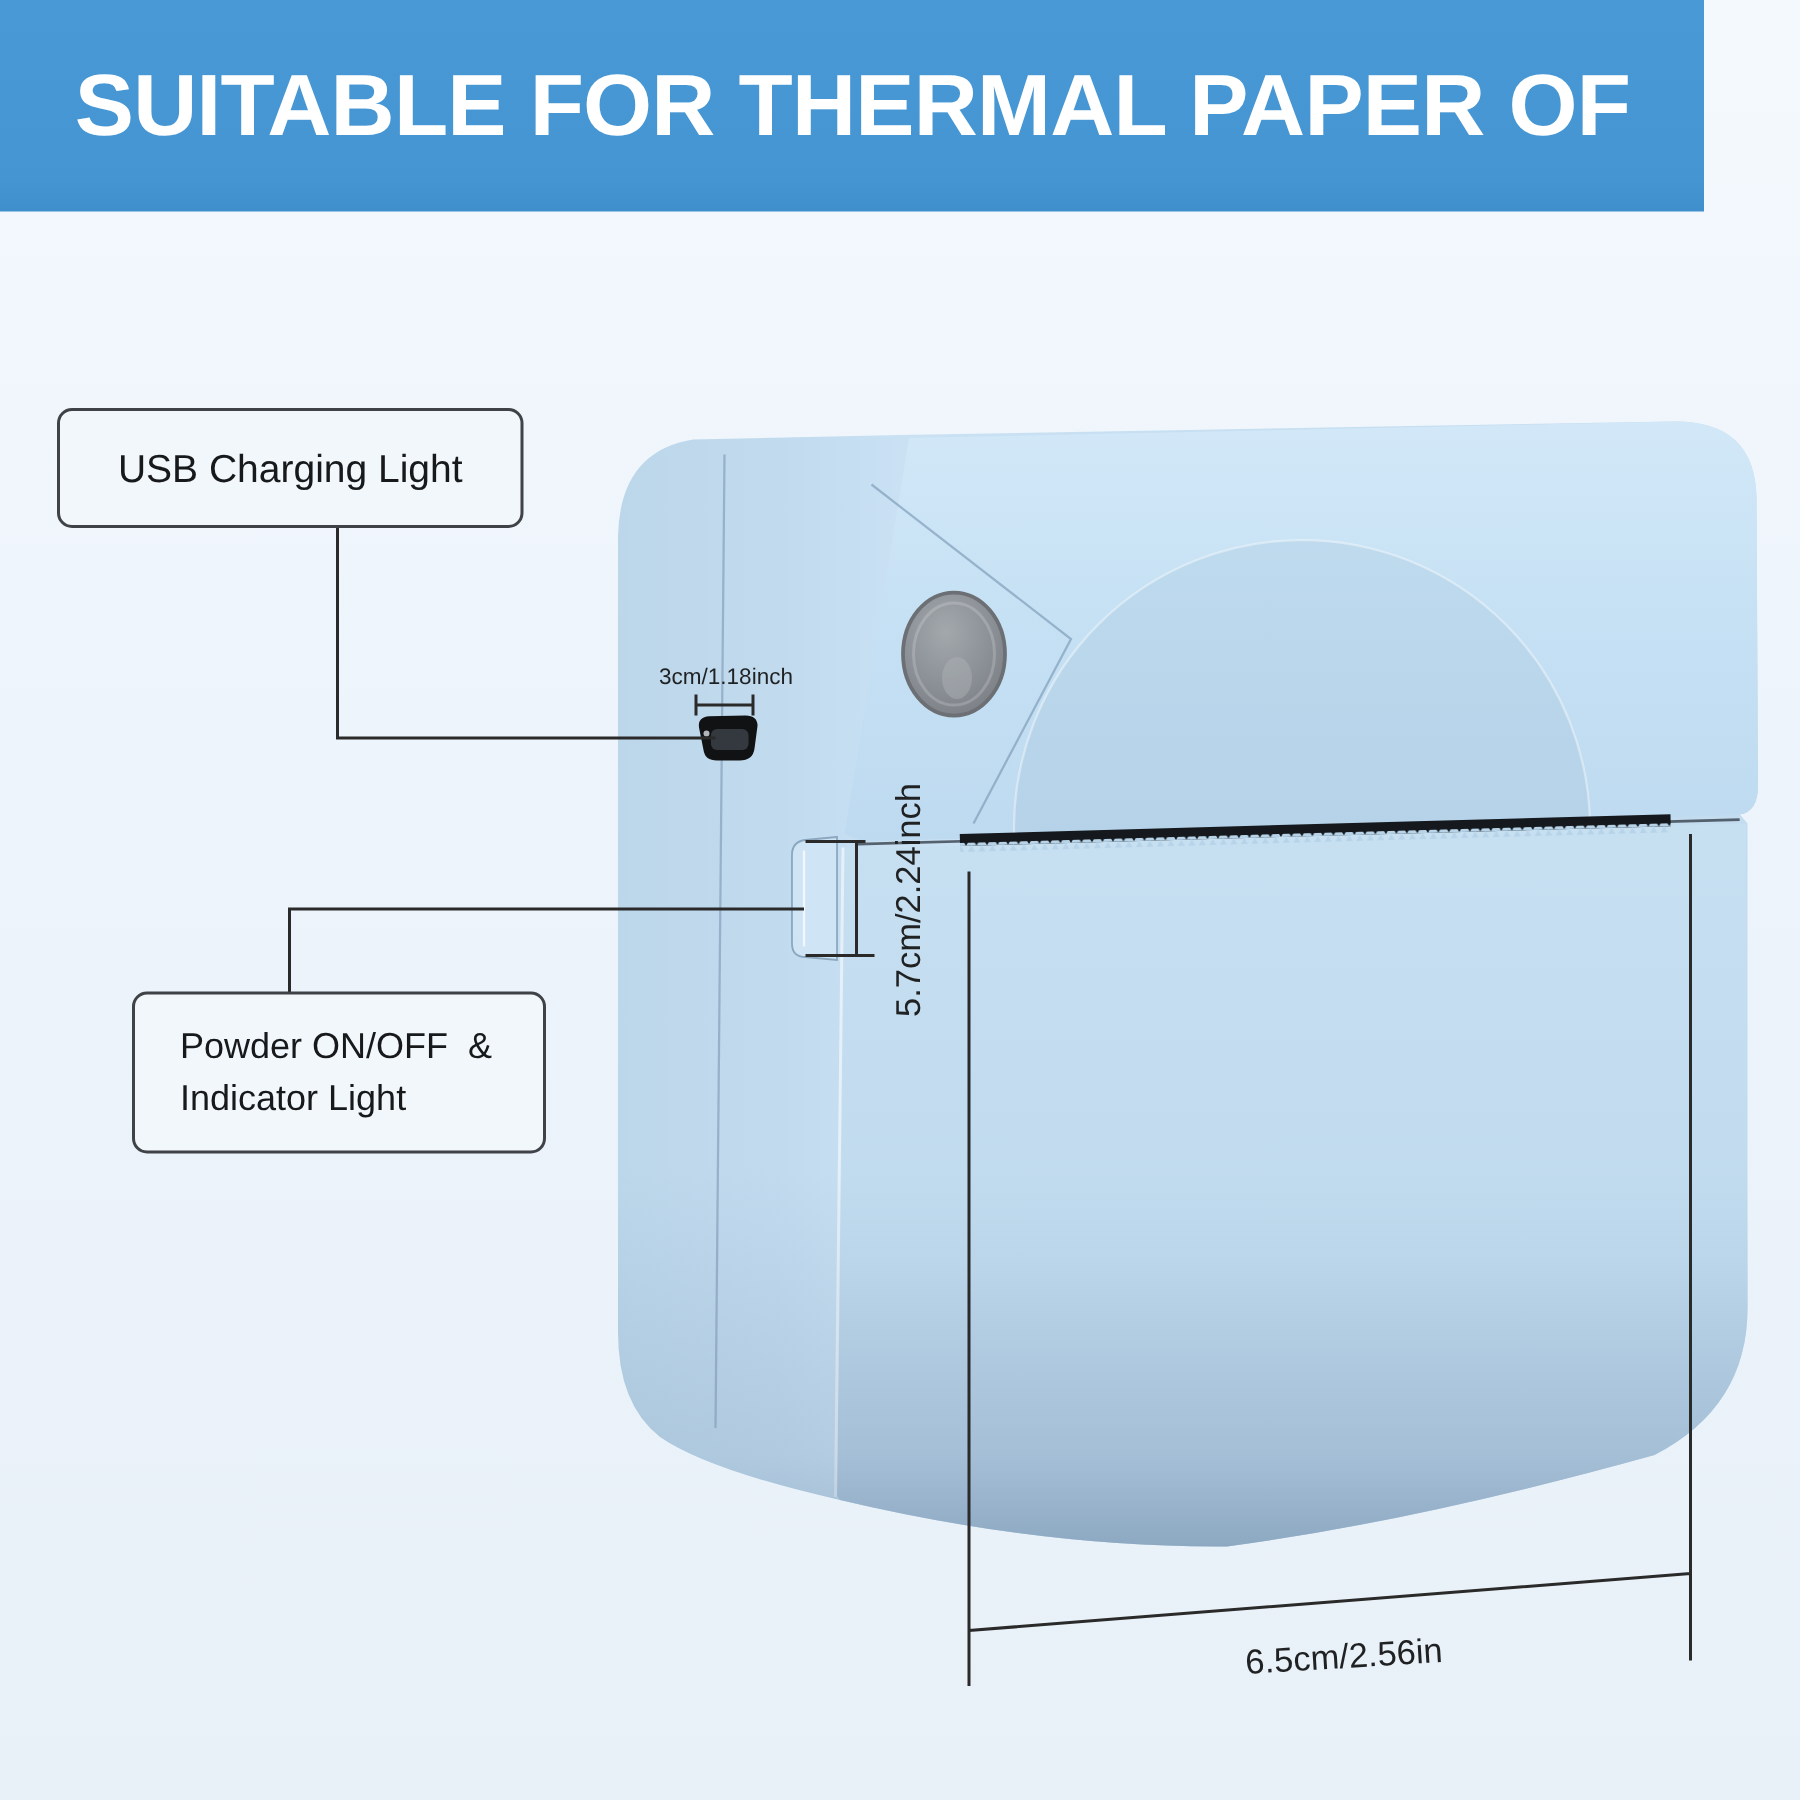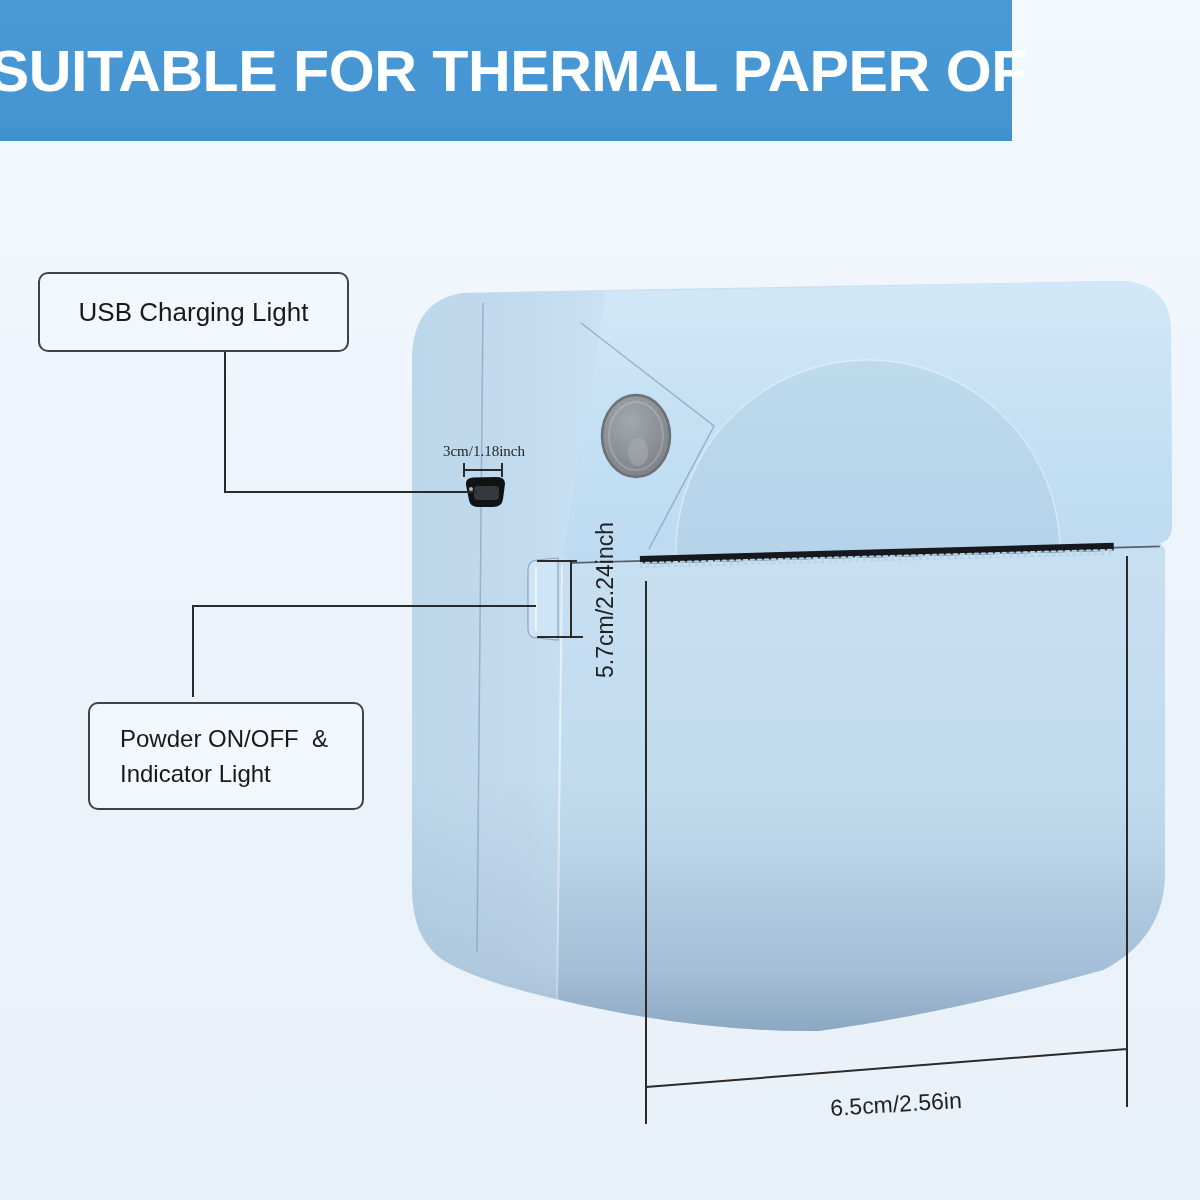--- a/index.html
+++ b/index.html
@@ -2,47 +2,47 @@
 <html><head>
 <meta charset="utf-8">
 <style>
   html,body{margin:0;padding:0;}
   body{
     width:1200px;height:1200px;position:relative;overflow:hidden;
     background:linear-gradient(180deg,#f4f9fd 0%,#edf4fb 40%,#e9f1f8 100%);
     font-family:"Liberation Sans", sans-serif;
   }
   .banner{
-    position:absolute;left:0;top:0;width:1012px;height:141px;
+    position:absolute;left:0;top:0;width:1136px;height:141px;
     background:linear-gradient(180deg,#4899d6 0%,#4495d2 85%,#3f8fcc 100%);
-    display:flex;align-items:center;
+    display:flex;align-items:center;justify-content:center;
   }
   .banner-title{
     color:#ffffff;font-size:58px;font-weight:bold;letter-spacing:-0.5px;
     transform:scaleX(1.02);white-space:nowrap;
   }
   .scene{position:absolute;left:0;top:0;width:1200px;height:1200px;}
   svg{position:absolute;left:0;top:0;}
   .callout{
     position:absolute;border:2px solid #3f4347;border-radius:10px;
     background:#f2f7fc;color:#17191b;z-index:5;
   }
   .callout-usb{
     left:38px;top:272px;width:307px;height:76px;
     display:flex;align-items:center;justify-content:center;
     font-size:26px;
   }
   .callout-power{
-    left:88px;top:702px;width:276px;height:108px;
+    left:88px;top:661px;width:276px;height:108px;
     display:flex;flex-direction:column;justify-content:center;
     padding-left:30px;box-sizing:border-box;
     font-size:24px;line-height:35px;white-space:pre-wrap;
   }
   .dim{position:absolute;color:#1f2123;z-index:5;}
-  .dim-usb{left:436px;top:443px;width:96px;text-align:center;font-size:15px;font-family:Liberation Serif, serif;}
+  .dim-usb{left:436px;top:443px;width:96px;text-align:center;font-size:15px;}
   .dim-paper{
     left:592px;top:678px;font-size:23px;white-space:nowrap;
     transform:rotate(-90deg);transform-origin:0 0;
   }
   .dim-body{
     left:812px;top:1091px;width:168px;text-align:center;font-size:23px;
     transform:rotate(-3.5deg);white-space:nowrap;
   }
 </style>
 </head>

